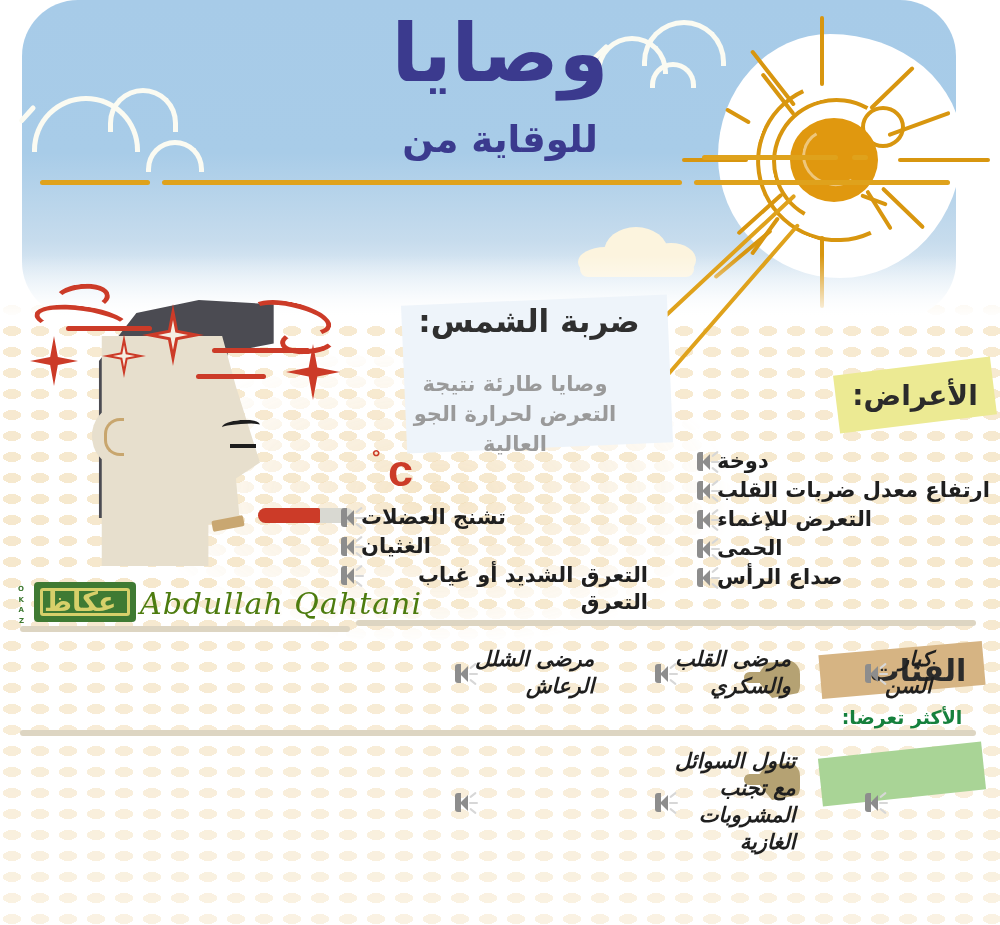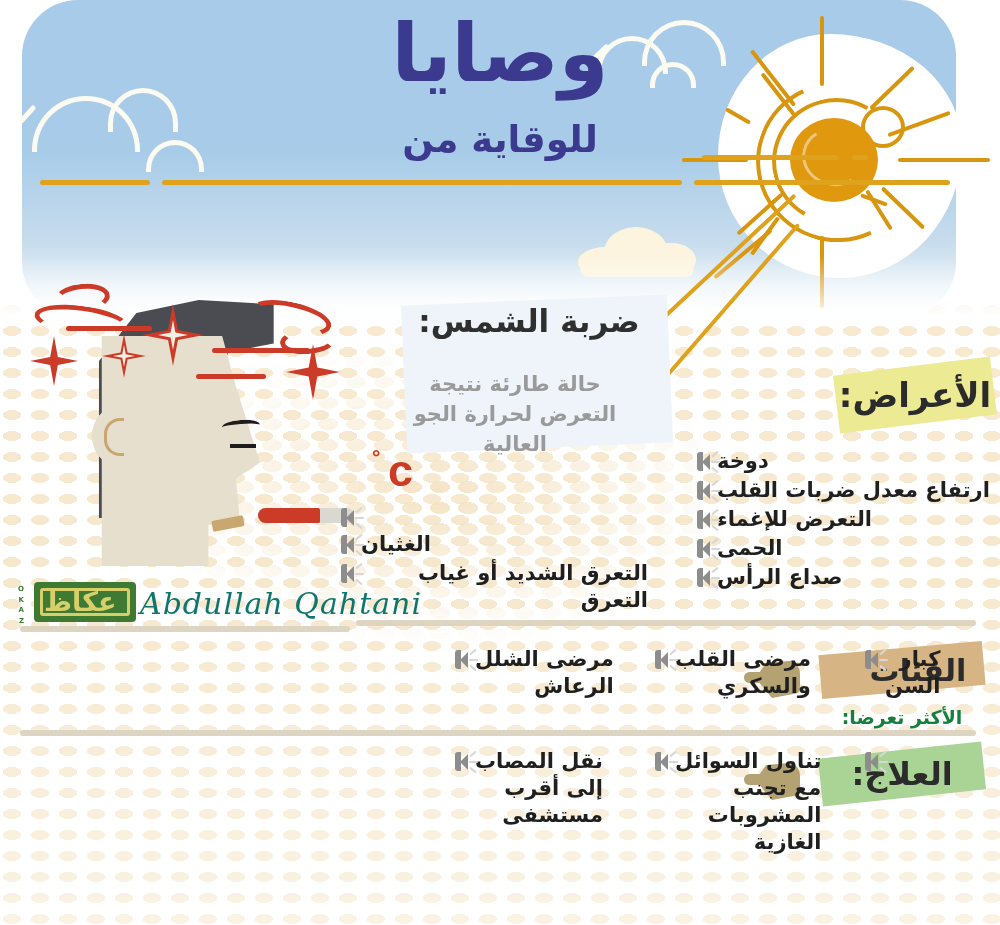--- a/index.html
+++ b/index.html
@@ -154,21 +154,21 @@
   .bullet .ray.b { right:-9px; top:10px; width:9px; }
   .bullet .ray.c { right:-8px; top:18px; width:8px; transform:rotate(38deg); }
 
   
   .tag { position:absolute; display:flex; align-items:center; justify-content:center; }
   .tag .tag-bg { position:absolute; inset:0; }
   .tag .tag-label { position:relative; font-weight:bold; color:#2b2b2b; }
 
   #tag-symptoms { left:836px; top:366px; width:158px; height:58px; }
   #tag-symptoms .tag-bg { background:#ecea93; transform:rotate(-7deg); }
-  #tag-symptoms .tag-label { font-size:34px; }
+  #tag-symptoms .tag-label { font-size:28px; }
 
   #tag-groups { left:820px; top:648px; width:164px; height:44px;padding-left:32px; }
   #tag-groups .tag-bg { background:#d6b483; transform:rotate(-5deg); }
   #tag-groups .tag-label { font-size:30px; }
   #tag-groups-sub { position:absolute; left:820px; top:690px; width:164px; text-align:center; font-size:19px; font-weight:bold; color:#15803d;margin-top:16px; }
 
   #tag-treatment { left:820px; top:750px; width:164px; height:48px; }
   #tag-treatment .tag-bg { background:#a9d496; transform:rotate(-6deg); }
   #tag-treatment .tag-label { font-size:32px; }
 
@@ -184,30 +184,30 @@
   #rule1 { left:356px; top:620px; width:620px; }
   #rule2 { left:20px;  top:626px; width:330px; }
   #rule3 { left:20px;  top:730px; width:956px; }
 
   
   #okaz { position:absolute; left:18px; top:580px; width:120px; height:44px; }
   #okaz .word { position:absolute; left:16px; top:2px; width:102px; height:40px; background:#3f7a33; border-radius:4px; }
   #okaz .word::after { content:""; position:absolute; left:6px; top:6px; right:6px; bottom:6px; border:3px solid #d7d06a; border-radius:3px;}
   #okaz .kaz { position:absolute; left:0; top:4px; font-size:7px; font-weight:bold; color:#3f7a33; line-height:1.5; letter-spacing:1px;}
   #okaz .glyph { position:absolute; left:26px; top:8px; font-size:27px; font-weight:bold; color:#d7d06a; font-family:"DejaVu Sans", sans-serif; line-height:1;}
-  #signature { position:absolute; left:140px; top:586px; font-size:30px; color:#0f766e; font-family:"DejaVu Serif", serif; font-style:italic; letter-spacing:1px; }
+  #signature { position:absolute; left:140px; top:586px; font-size:30px; color:#4d7c0f; font-family:"DejaVu Serif", serif; font-style:italic; letter-spacing:1px; }
 
   
   #sym-col-a { right:6px;  top:448px; width:300px; }
   #sym-col-b { right:352px; top:504px; width:310px; }
   #grp-row   { right:8px;  top:646px; width:760px; }
   #trt-row   { right:8px;  top:748px; width:760px; }
 
   .row-flex { position:absolute; display:flex; flex-direction:row; justify-content:flex-start; gap:0px; }
-  .row-item { display:flex; align-items:flex-start; }
+  .row-item { display:flex; align-items:center;font-style:italic; }
   .row-item .li-txt { text-align:right; }
 </style>
 </head>
 <body>
 
 <div id="infographic">
 
   <div class="dot-field" id="dots-main"></div>
   <div class="dot-field" id="dots-warm"></div>
 
@@ -265,21 +265,21 @@
     <div id="title-sub">للوقاية من</div>
   </div>
 
   <div id="sky-mask-bottom"></div>
 
   <div class="beam" id="bm1"></div>
   <div class="beam" id="bm2"></div>
 
   <div id="def-card"></div>
   <div id="def-head">ضربة الشمس:</div>
-  <div id="def-body">حالة طارئة نتيجة
+  <div id="def-body">وصايا طارئة نتيجة
 التعرض لحرارة
 الجو العالية</div>
 
   <div id="head-ill">
     <div id="hair"></div>
     <div id="face"></div>
     <div id="ear"></div>
     <div id="ear-in"></div>
     <div id="brow"></div>
     <div id="eye"></div>
@@ -358,20 +358,21 @@
           <i class="ray b"></i>
           <i class="ray c"></i>
           <i class="bar"></i>
           <i class="tri"></i>
         </span>
     </div>
   </div>
 
   <div class="col-list" id="sym-col-b">
     <div class="li-row">
+      <span class="li-txt">تشنج العضلات</span>
       <span class="bullet">
           <i class="ray a"></i>
           <i class="ray b"></i>
           <i class="ray c"></i>
           <i class="bar"></i>
           <i class="tri"></i>
         </span>
     </div>
     <div class="li-row">
       <span class="li-txt">الغثيان</span>
@@ -448,21 +449,20 @@
           <i class="bar"></i>
           <i class="tri"></i>
         </span>
     </div>
   </div>
 
   <div class="rule" id="rule3"></div>
 
   <div class="tag" id="tag-treatment">
     <div class="tag-bg"></div>
-    <div class="tag-label">العلاج:</div>
   </div>
   <div class="hand" id="hand2">
       <div class="fist"></div>
       <div class="finger"></div>
     </div>
 
   <div class="row-flex" id="trt-row">
     <div class="row-item" style="width:130px; justify-content:flex-end;">
       <span class="bullet">
           <i class="ray a"></i>
@@ -479,23 +479,20 @@
 الغازية</span>
       <span class="bullet">
           <i class="ray a"></i>
           <i class="ray b"></i>
           <i class="ray c"></i>
           <i class="bar"></i>
           <i class="tri"></i>
         </span>
     </div>
     <div class="row-item" style="width:200px; justify-content:flex-end;">
-      <span class="li-txt">نقل المصاب
-إلى أقرب
-مستشفى</span>
       <span class="bullet">
           <i class="ray a"></i>
           <i class="ray b"></i>
           <i class="ray c"></i>
           <i class="bar"></i>
           <i class="tri"></i>
         </span>
     </div>
   </div>
 

